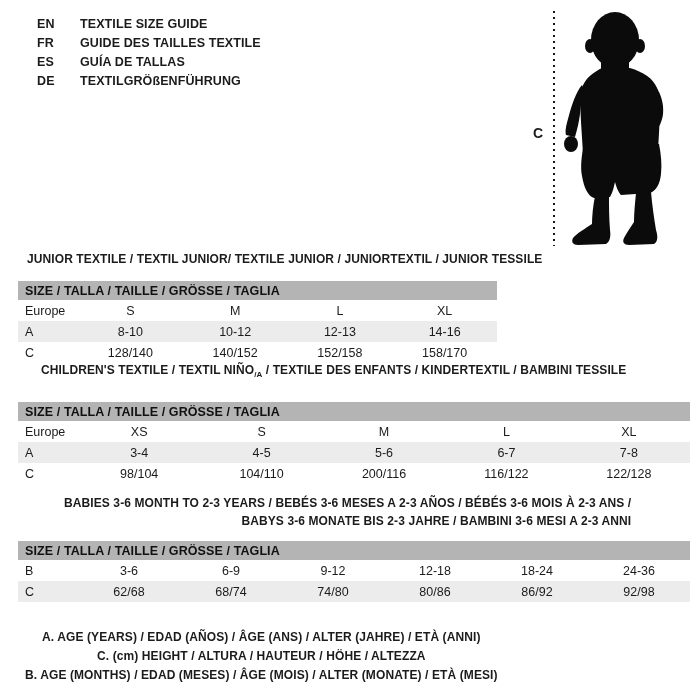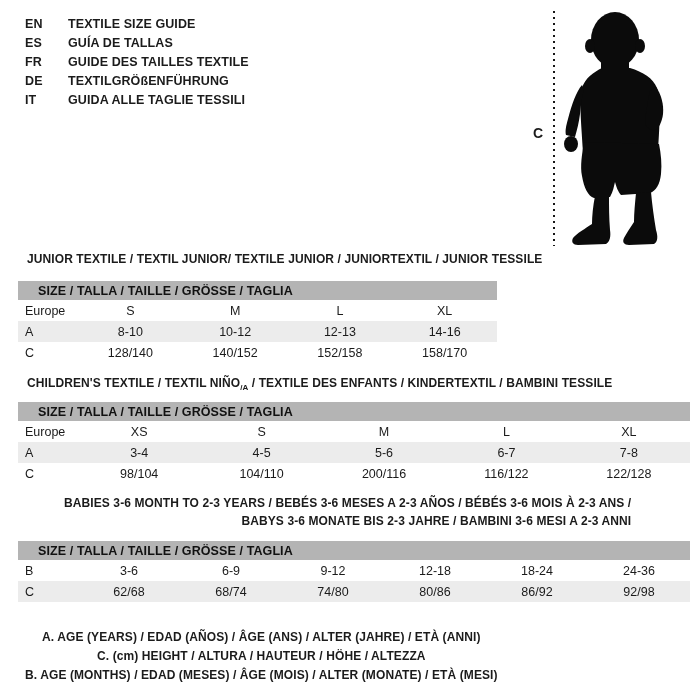--- a/index.html
+++ b/index.html
@@ -1,43 +1,43 @@
 <!DOCTYPE html>
 <html><head>
 <meta charset="utf-8">
 <style>
   * { margin:0; padding:0; box-sizing:border-box; }
   html,body { background:#ffffff; }
   body { font-family:"Liberation Sans", sans-serif; color:#1b1b1b; }
   .page { position:relative; width:700px; height:700px; background:#ffffff; overflow:hidden; }
 
   
-  .langs { position:absolute; left:25px; top:14px; }
+  .langs { position:absolute; left:37px; top:14px; }
   .lang-row { display:flex; height:19px; align-items:center; font-weight:bold; font-size:12.5px; letter-spacing:.1px; white-space:nowrap; }
   .lang-code { width:43px; }
 
   
   .measure-line { position:absolute; left:553px; top:11px; width:2px; height:235px;
     background:repeating-linear-gradient(to bottom, #161616 0 2.5px, transparent 2.5px 6px); }
   .measure-label { position:absolute; left:533px; top:125px; font-weight:bold; font-size:14px; }
   .figure-svg { position:absolute; left:558px; top:4px; width:140px; height:245px; }
 
   
   .sec-title { position:absolute; left:27px; font-weight:bold; font-size:12px; letter-spacing:.1px; white-space:nowrap;text-align:right; }
   .sec-title.two-line { line-height:18px;margin-left:37px; }
   .t1-title { top:252px; }
-  .t2-title { top:376px; }
+  .t2-title { top:363px;margin-left:14px; }
   .t3-title { top:494px; }
 
   .tbl { position:absolute; left:18px; font-size:12.5px; }
   .t1 { top:281px; width:479px; }
   .t2 { top:402px; width:672px; }
   .t3 { top:541px; width:672px; }
   .tbl-head { height:19px; background:#b4b4b4; display:flex; align-items:center;
-    padding-left:20px; font-weight:bold; font-size:12.5px; letter-spacing:.1px; color:#111; }
+    padding-left:7px; font-weight:bold; font-size:12.5px; letter-spacing:.1px; color:#111; }
   .tr { display:flex; height:21px; align-items:center; }
   .tr.shade { background:#ececec; }
   .td-label { width:60px; padding-left:7px; }
   .td { flex:1; text-align:center; }
 
   
   .footnotes { position:absolute; left:25px; top:628px; font-weight:bold; font-size:12px;text-align:center; }
   .fn { height:19px; line-height:19px; white-space:nowrap; letter-spacing:.1px; }
 
   sub.small { font-size:8px; vertical-align:-3px; font-weight:bold; }
@@ -46,34 +46,30 @@
 <body>
 
 <div class="page">
 
   <div class="langs">
     <div class="lang-row">
       <span class="lang-code">EN</span>
       <span>TEXTILE SIZE GUIDE</span>
     </div>
     <div class="lang-row">
+      <span class="lang-code">FR</span>
+      <span>GUIDE DES TAILLES TEXTILE</span>
+    </div>
+    <div class="lang-row">
       <span class="lang-code">ES</span>
       <span>GUÍA DE TALLAS</span>
     </div>
     <div class="lang-row">
-      <span class="lang-code">FR</span>
-      <span>GUIDE DES TAILLES TEXTILE</span>
-    </div>
-    <div class="lang-row">
       <span class="lang-code">DE</span>
       <span>TEXTILGRÖßENFÜHRUNG</span>
-    </div>
-    <div class="lang-row">
-      <span class="lang-code">IT</span>
-      <span>GUIDA ALLE TAGLIE TESSILI</span>
     </div>
   </div>
 
   <div class="measure-line"></div>
   <div class="measure-label">C</div>
   <svg class="figure-svg" viewBox="0 0 140 245" xmlns="http://www.w3.org/2000/svg">
     <g fill="#0b0b0b">
 
       <ellipse cx="57" cy="36" rx="24" ry="28"></ellipse>
       <ellipse cx="32" cy="42" rx="5" ry="7"></ellipse>

